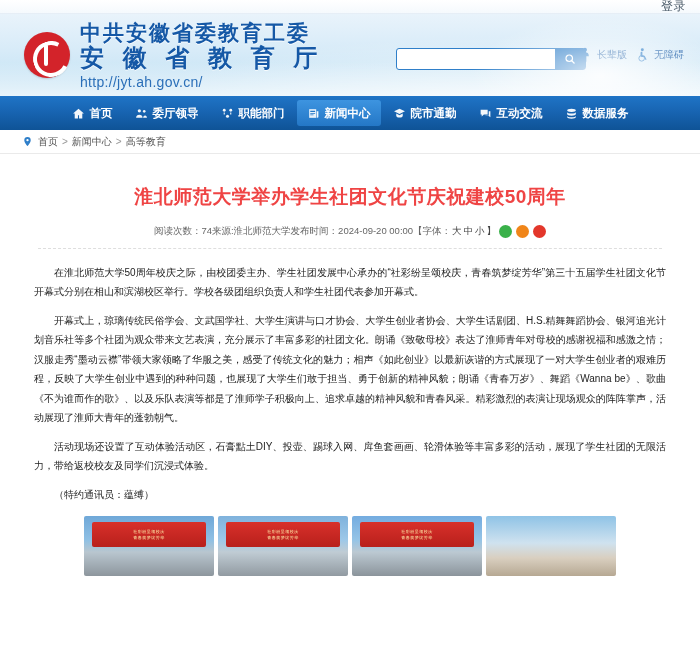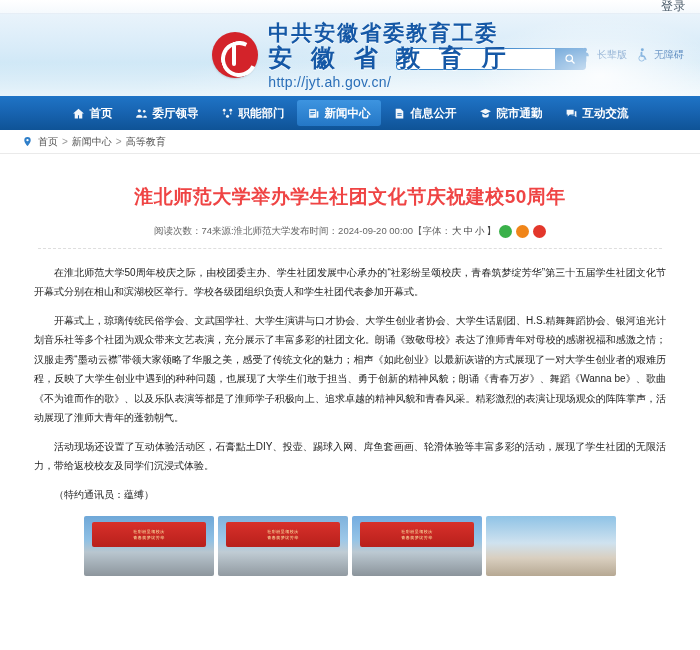--- a/index.html
+++ b/index.html
@@ -26,21 +26,20 @@
 
   
   .banner {
     height: 82px;
     background:
       radial-gradient(ellipse at 75% 120%, rgba(255,255,255,.75) 0%, rgba(255,255,255,0) 55%),
       linear-gradient(180deg, #e9f3fb 0%, #d7ebf8 45%, #bfe0f3 100%);
     position: relative;
     display: flex; align-items: center;
     overflow: hidden;
-    justify-content: center;
   }
   .banner:before {
     content:""; position:absolute; left:0; right:0; bottom:0; height:34px;
     background: linear-gradient(180deg, rgba(255,255,255,0) 0%, rgba(255,255,255,.65) 100%);
     pointer-events:none;
   }
   .banner:after {
     content:""; position:absolute; right:-30px; bottom:-40px; width:260px; height:120px;
     border-radius:50%;
     background: radial-gradient(ellipse at center, rgba(255,255,255,.85), rgba(255,255,255,0) 70%);
@@ -265,38 +264,39 @@
     <div class="nav-item active">
       <svg class="nav-ico" viewBox="0 0 24 24" fill="#fff">
           <path d="M4 4h13v16H4z" opacity=".95"></path>
           <path d="M18 8h3v10a2 2 0 0 1-2 2h-1z"></path>
           <path d="M6 7h9v2H6zM6 11h9v1.4H6zM6 14h6v1.4H6z" fill="#2477c6"></path>
         </svg>
       <span>新闻中心</span>
     </div>
     <div class="nav-item">
       <svg class="nav-ico" viewBox="0 0 24 24" fill="#fff">
-          <path d="M5 3h9l5 5v13H5z"></path>
-          <path d="M8 11h8v1.6H8zM8 14.5h8v1.6H8z" fill="#1763b0"></path>
-        </svg>
-      <span>信息公开</span>
-    </div>
-    <div class="nav-item">
-      <svg class="nav-ico" viewBox="0 0 24 24" fill="#fff">
           <path d="M12 3 2 8l10 5 10-5z"></path>
           <path d="M6 12v4c0 2 3 3.6 6 3.6s6-1.6 6-3.6v-4l-6 3z"></path>
         </svg>
       <span>院市通勤</span>
     </div>
     <div class="nav-item">
       <svg class="nav-ico" viewBox="0 0 24 24" fill="#fff">
           <path d="M3 5h13v9H9l-4 3.5V14H3z"></path>
           <path d="M18 8h3v11l-3-2.4h-6V16h6z"></path>
         </svg>
       <span>互动交流</span>
+    </div>
+    <div class="nav-item">
+      <svg class="nav-ico" viewBox="0 0 24 24" fill="#fff">
+          <ellipse cx="12" cy="6" rx="8" ry="3"></ellipse>
+          <path d="M4 9c0 1.7 3.6 3 8 3s8-1.3 8-3v4c0 1.7-3.6 3-8 3s-8-1.3-8-3z"></path>
+          <path d="M4 16c0 1.7 3.6 3 8 3s8-1.3 8-3v2.5c0 1.7-3.6 3-8 3s-8-1.3-8-3z"></path>
+        </svg>
+      <span>数据服务</span>
     </div>
   </div>
 
   <div class="crumb">
     <svg class="pin" viewBox="0 0 24 24" fill="#2f7fc9">
       <path d="M12 2a7 7 0 0 0-7 7c0 5 7 13 7 13s7-8 7-13a7 7 0 0 0-7-7zm0 9.5A2.5 2.5 0 1 1 12 6.5a2.5 2.5 0 0 1 0 5z"></path>
     </svg>
     <a href="#">首页</a>
     <span class="sep">&gt;</span>
     <a href="#">新闻中心</a>

